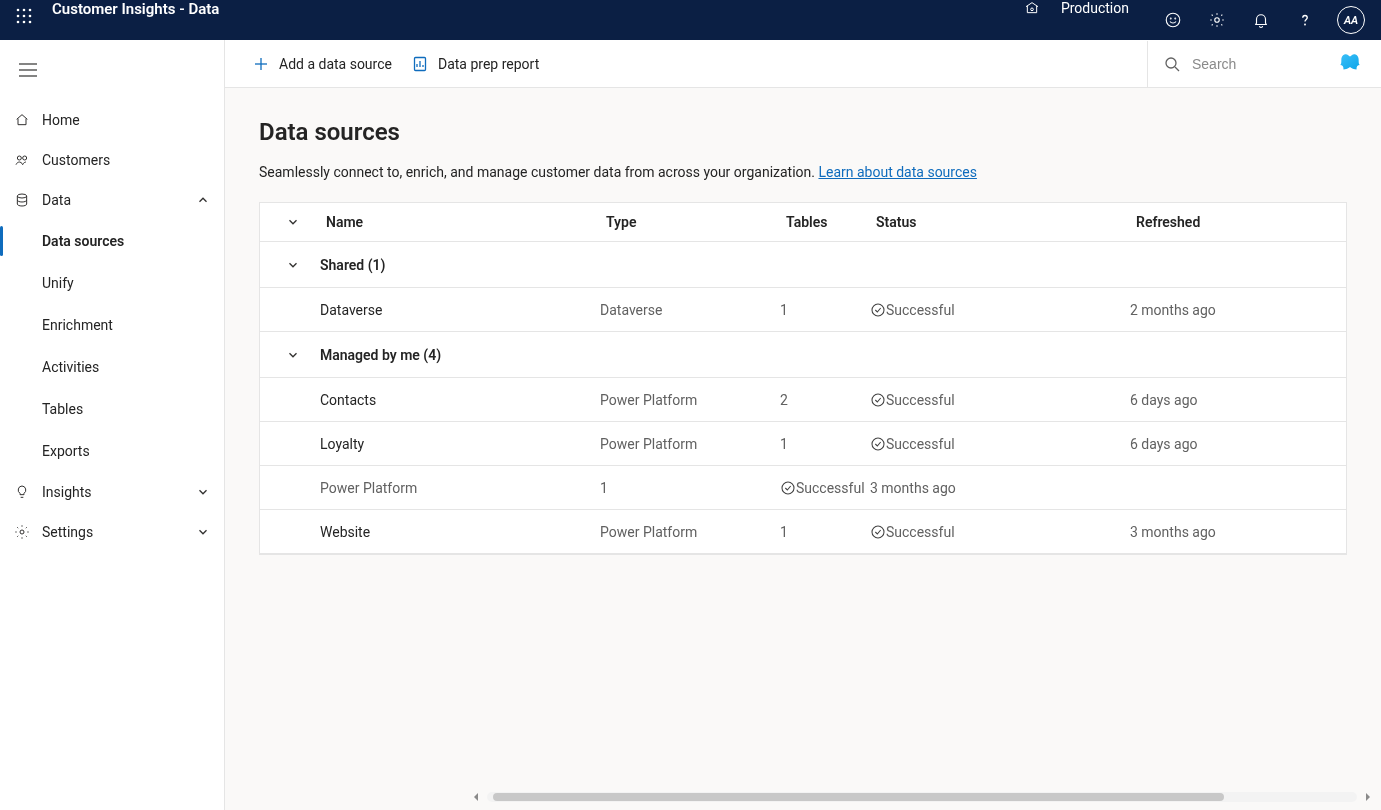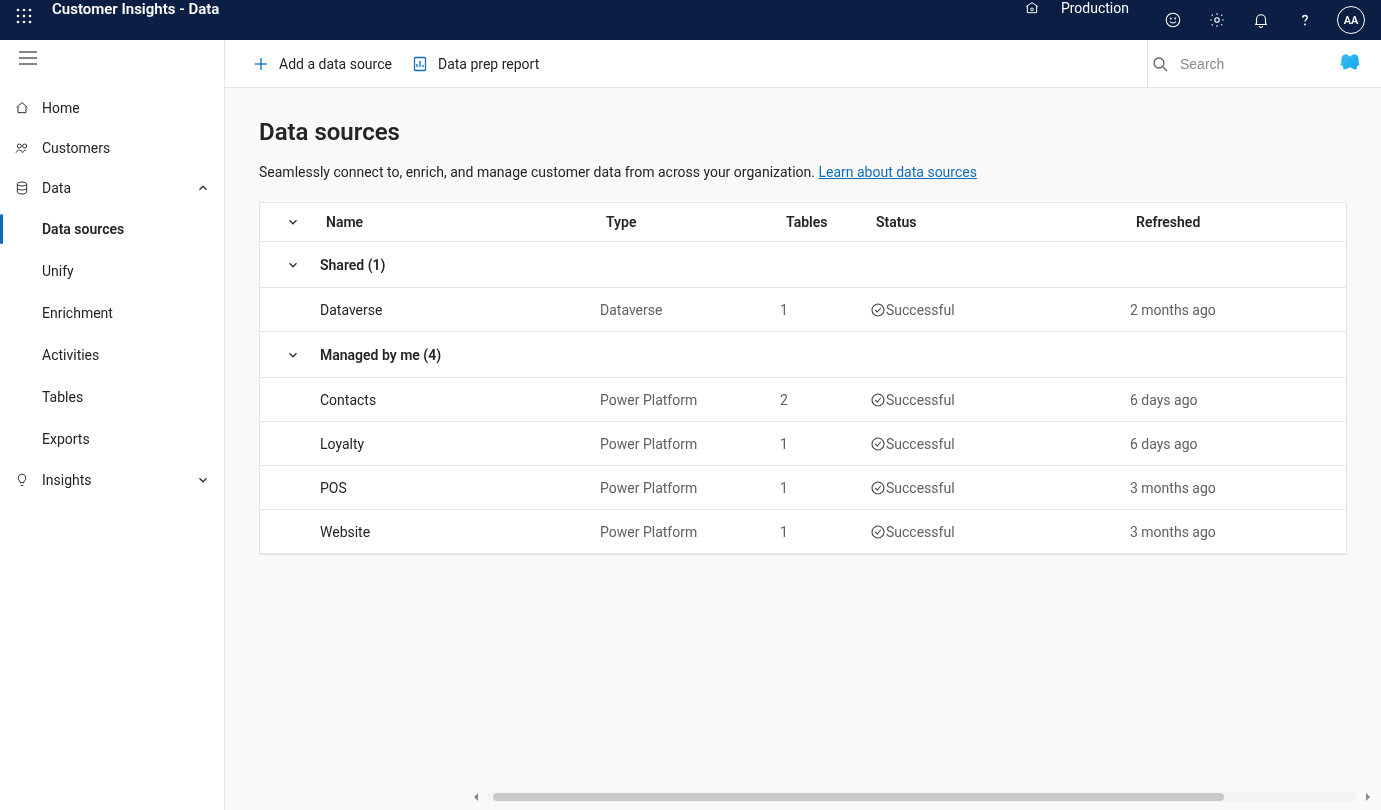--- a/index.html
+++ b/index.html
@@ -35,28 +35,28 @@
   .env svg { stroke:#fff; fill:none; }
   .top-icons { display:flex; align-items:center; gap:4px; }
   .top-icon {
     width:40px; height:40px; display:flex; align-items:center; justify-content:center;
     cursor:pointer; color:#fff;
   }
   .top-icon svg { stroke:#fff; fill:none; }
   .avatar {
     width:28px; height:28px; border:1px solid #fff; border-radius:50%;
     display:flex; align-items:center; justify-content:center;
-    font-size:11px; font-weight:600; margin:0 8px; cursor:pointer;
+    font-size:11px; font-weight:600; margin:0 8px; cursor:pointer;font-style:italic;
   }
 
   
   .layout { display:flex; height:calc(100% - 40px); }
   .sidebar {
     width:225px; border-right:1px solid var(--border);
-    display:flex; flex-direction:column; 
+    display:flex; flex-direction:column; padding-top:12px;
   }
   .hamburger {
     width:40px; height:36px; margin-left:8px; display:flex; align-items:center; justify-content:center;
     cursor:pointer;
   }
   .nav { margin-top:12px; }
   .nav-item, .nav-sub {
     display:flex; align-items:center; height:40px;
     padding:0 14px; cursor:pointer; position:relative;
     font-size:14px; color:var(--text);
@@ -80,21 +80,21 @@
   }
   .cmd-btn {
     display:flex; align-items:center; gap:10px; height:48px;
     padding:0 10px; cursor:pointer; color:var(--text);
     font-size:14px;
   }
   .cmd-btn svg { stroke:var(--accent); }
   .cmd-spacer { flex:1; }
   .search-wrap {
     display:flex; align-items:center; gap:10px; height:46px;
-    border-left:1px solid var(--border); padding:0 4px; min-width:180px;
+    border-left:1px solid var(--border); padding:0 16px; min-width:180px;
   }
   .search-wrap svg { stroke:#616161; fill:none; }
   .search-wrap input {
     border:none; outline:none; font-size:14px; width:120px; background:transparent;
     color:var(--text);
   }
   .search-wrap input::placeholder { color:#8a8a8a; }
   .copilot { width:26px; height:26px; margin-left:10px; cursor:pointer; }
 
   .content { flex:1; overflow:auto; padding:24px 34px 20px 34px; background:#faf9f8; }
@@ -261,20 +261,30 @@
       <div class="nav-item">
         <svg class="nav-icon" viewBox="0 0 24 24" fill="none" stroke="#323130" stroke-width="1.5">
             <path d="M12 3a6 6 0 00-3 11v2h6v-2a6 6 0 00-3-11z"></path>
             <line x1="10" y1="20" x2="14" y2="20"></line>
           </svg>
         <span>Insights</span>
         <svg class="nav-caret chev" viewBox="0 0 16 16" fill="none" stroke="#323130" stroke-width="1.5">
             <polyline points="4,6 8,10 12,6"></polyline>
           </svg>
       </div>
+      <div class="nav-item">
+        <svg class="nav-icon" viewBox="0 0 24 24" fill="none" stroke="#323130" stroke-width="1.5">
+            <circle cx="12" cy="12" r="3"></circle>
+            <path d="M12 2v2M12 20v2M4.9 4.9l1.4 1.4M17.7 17.7l1.4 1.4M2 12h2M20 12h2M4.9 19.1l1.4-1.4M17.7 6.3l1.4-1.4"></path>
+          </svg>
+        <span>Settings</span>
+        <svg class="nav-caret chev" viewBox="0 0 16 16" fill="none" stroke="#323130" stroke-width="1.5">
+            <polyline points="4,6 8,10 12,6"></polyline>
+          </svg>
+      </div>
     </div>
   </div>
 
   <div class="main">
     <div class="cmdbar">
       <div class="cmd-btn">
         <svg width="16" height="16" viewBox="0 0 16 16" fill="none" stroke-width="1.3">
             <line x1="8" y1="2" x2="8" y2="14"></line>
             <line x1="2" y1="8" x2="14" y2="8"></line>
           </svg>
@@ -389,21 +399,20 @@
                 <svg width="16" height="16" viewBox="0 0 24 24" stroke-width="1.6">
                   <circle cx="12" cy="12" r="9"></circle>
                   <polyline points="8,12 11,15 16,9"></polyline>
                 </svg>
                 <span>Successful</span>
               </div>
               <div>6 days ago</div>
             </div>
             <div class="trow">
               <div></div>
-              <div class="c-name">POS</div>
               <div>Power Platform</div>
               <div>1</div>
               <div class="c-status">
                 <svg width="16" height="16" viewBox="0 0 24 24" stroke-width="1.6">
                   <circle cx="12" cy="12" r="9"></circle>
                   <polyline points="8,12 11,15 16,9"></polyline>
                 </svg>
                 <span>Successful</span>
               </div>
               <div>3 months ago</div>

